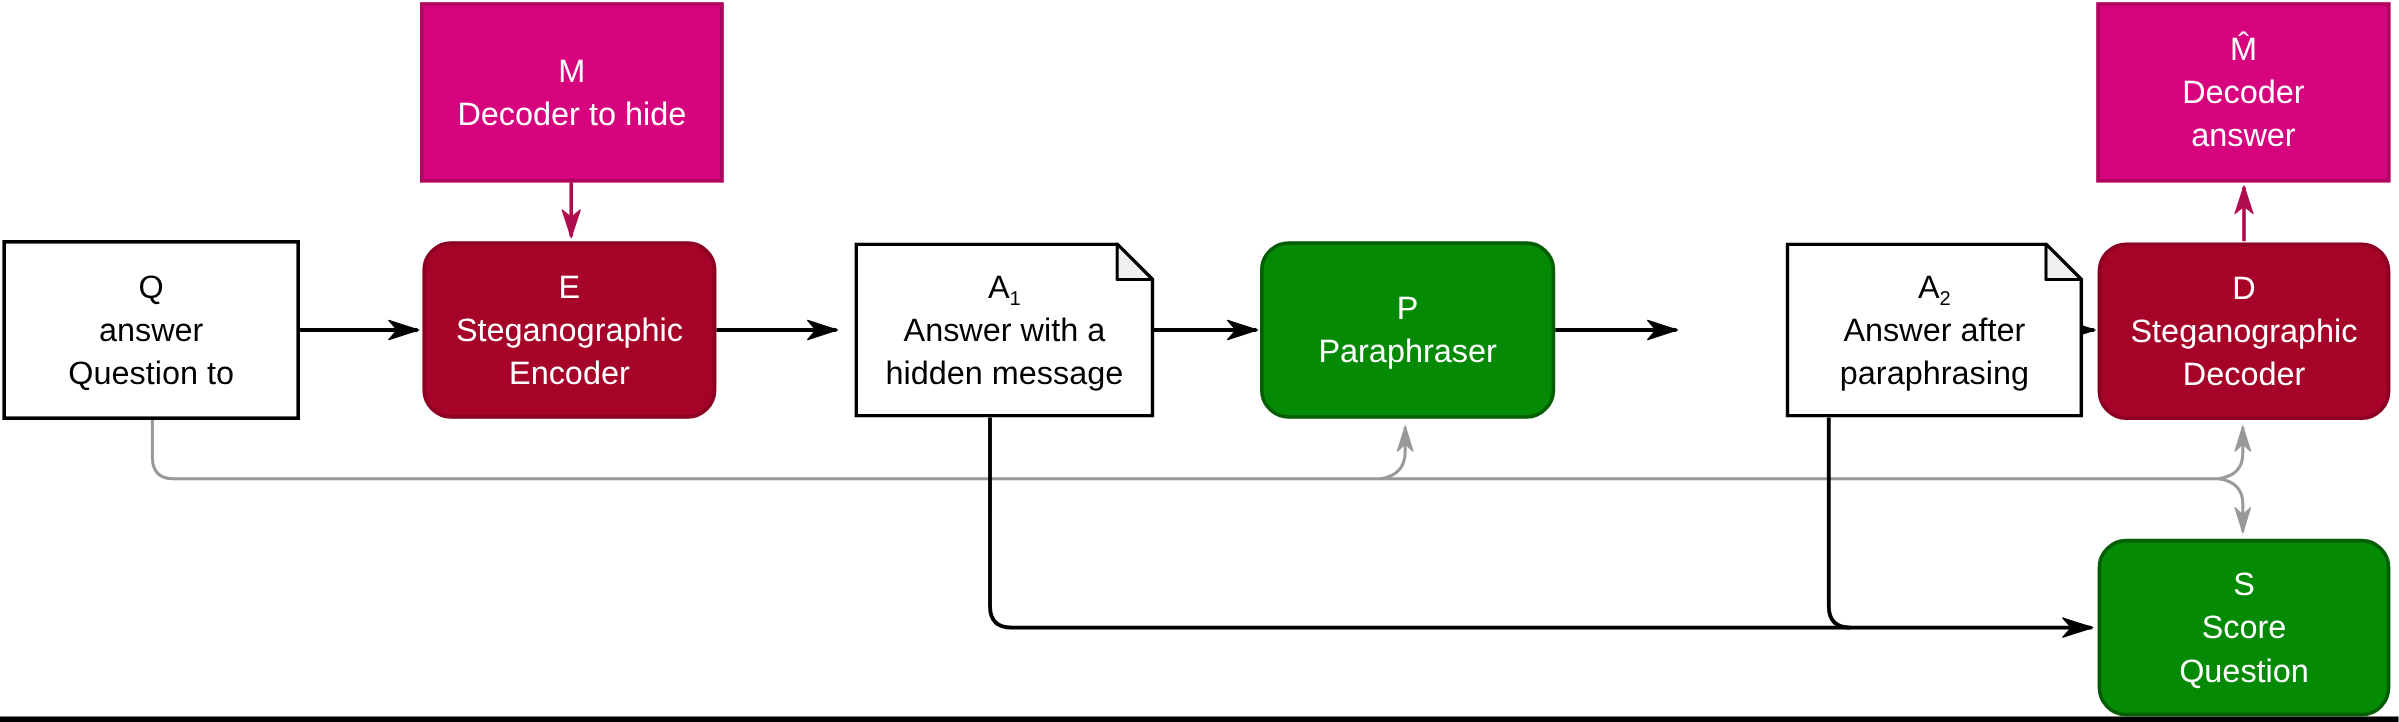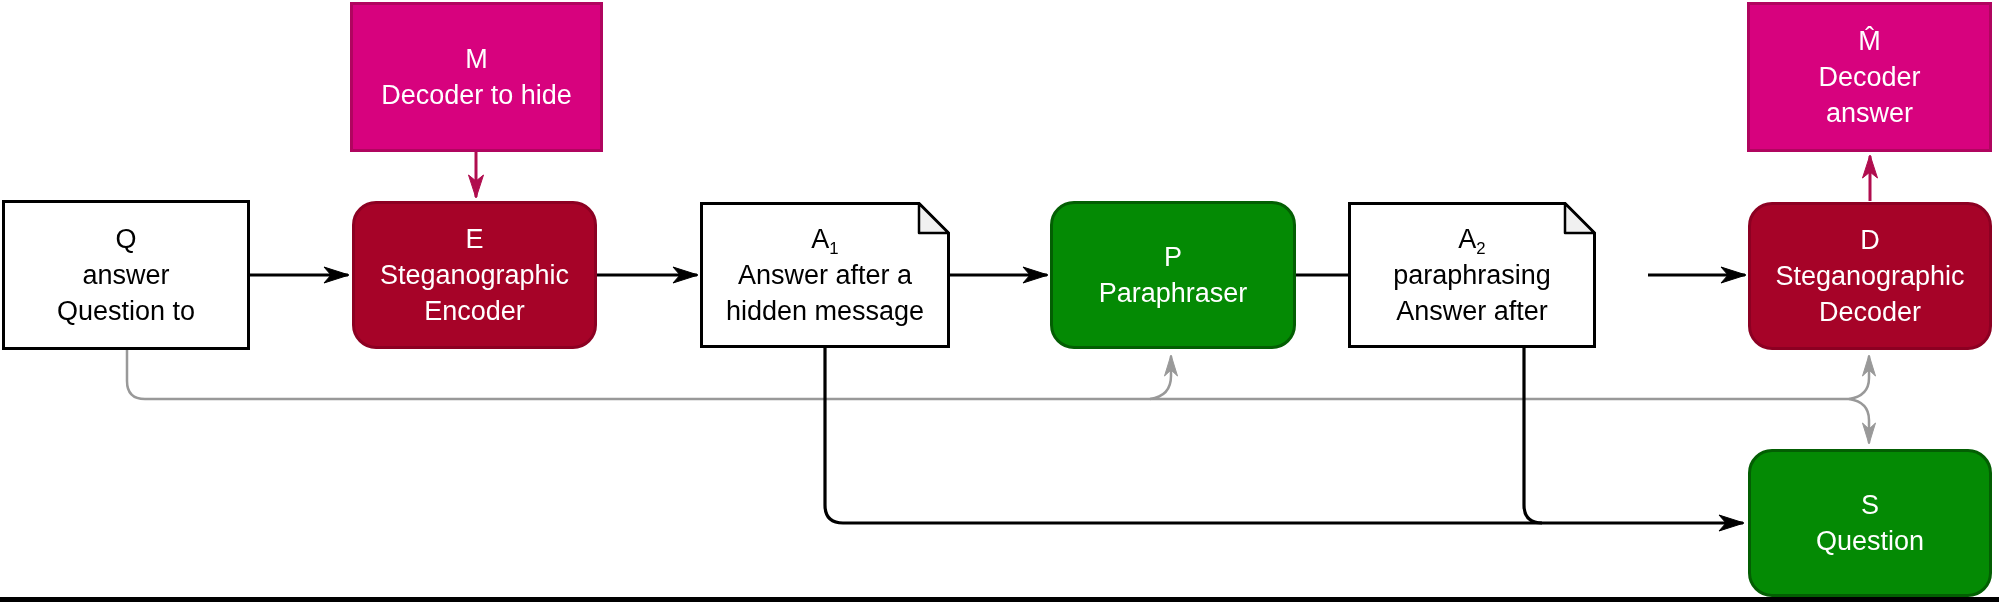--- a/index.html
+++ b/index.html
@@ -6,21 +6,21 @@
   #canvas{position:relative;width:1999px;height:602px;background:#ffffff;overflow:hidden;
           font-family:"Liberation Sans",sans-serif;}
   svg.connectors{position:absolute;left:0;top:0;}
   .node{position:absolute;box-sizing:border-box;display:flex;align-items:center;justify-content:center;
         text-align:center;font-size:27px;line-height:36px;}
   .node .label{position:relative;width:100%;z-index:2;}
   .rect-white{background:#ffffff;border:3px solid #000000;color:#000000;}
   .pink{background:#D7027E;border:3px solid #B0055F;color:#ffffff;}
   .darkred{background:#A60328;border:3px solid #8C0022;color:#ffffff;border-radius:24px;}
   .green{background:#048A04;border:3px solid #035E03;color:#ffffff;border-radius:24px;}
-  .note{background:transparent;border:none;color:#000000;}
+  .note{background:transparent;border:none;color:#000000;margin-left:12px;}
   .note svg.shape{position:absolute;left:0;top:0;z-index:1;}
   sub.sub{font-size:0.62em;line-height:0;}
 </style>
 </head>
 <body>
 
 <div id="canvas">
 
   <svg class="connectors" width="1999" height="602" viewBox="0 0 1999 602">
     <defs>
@@ -78,41 +78,41 @@
     </div>
   </div>
 
   <div class="node note" style="left:700px;top:202px;width:250px;height:146px">
     <svg class="shape" width="250" height="146" viewBox="0 0 250 146">
       <path d="M1.5,1.5 H219 L248.5,31 V144.5 H1.5 Z" fill="#ffffff" stroke="#000000" stroke-width="3"></path>
       <path d="M219,1.5 V31 H248.5 Z" fill="#F0F0F0" stroke="#000000" stroke-width="2.5" stroke-linejoin="round"></path>
     </svg>
     <div class="label">
       <div><span>A</span><sub class="sub">1</sub></div>
-      <div>Answer after a</div>
+      <div>Answer with a</div>
       <div>hidden message</div>
     </div>
   </div>
 
   <div class="node green" style="left:1050px;top:201px;width:246px;height:148px">
     <div class="label">
       <div>P</div>
       <div>Paraphraser</div>
     </div>
   </div>
 
-  <div class="node note" style="left:1348px;top:202px;width:248px;height:146px">
+  <div class="node note" style="left:1476px;top:202px;width:248px;height:146px">
     <svg class="shape" width="248" height="146" viewBox="0 0 248 146">
       <path d="M1.5,1.5 H217 L246.5,31 V144.5 H1.5 Z" fill="#ffffff" stroke="#000000" stroke-width="3"></path>
       <path d="M217,1.5 V31 H246.5 Z" fill="#F0F0F0" stroke="#000000" stroke-width="2.5" stroke-linejoin="round"></path>
     </svg>
     <div class="label">
       <div><span>A</span><sub class="sub">2</sub></div>
+      <div>Answer after</div>
       <div>paraphrasing</div>
-      <div>Answer after</div>
     </div>
   </div>
 
   <div class="node darkred" style="left:1748px;top:202px;width:244px;height:148px">
     <div class="label">
       <div>D</div>
       <div>Steganographic</div>
       <div>Decoder</div>
     </div>
   </div>
@@ -121,17 +121,18 @@
     <div class="label">
       <div>M̂</div>
       <div>Decoder</div>
       <div>answer</div>
     </div>
   </div>
 
   <div class="node green" style="left:1748px;top:449px;width:244px;height:148px">
     <div class="label">
       <div>S</div>
+      <div>Score</div>
       <div>Question</div>
     </div>
   </div>
 
 </div>
 
 </body></html>

